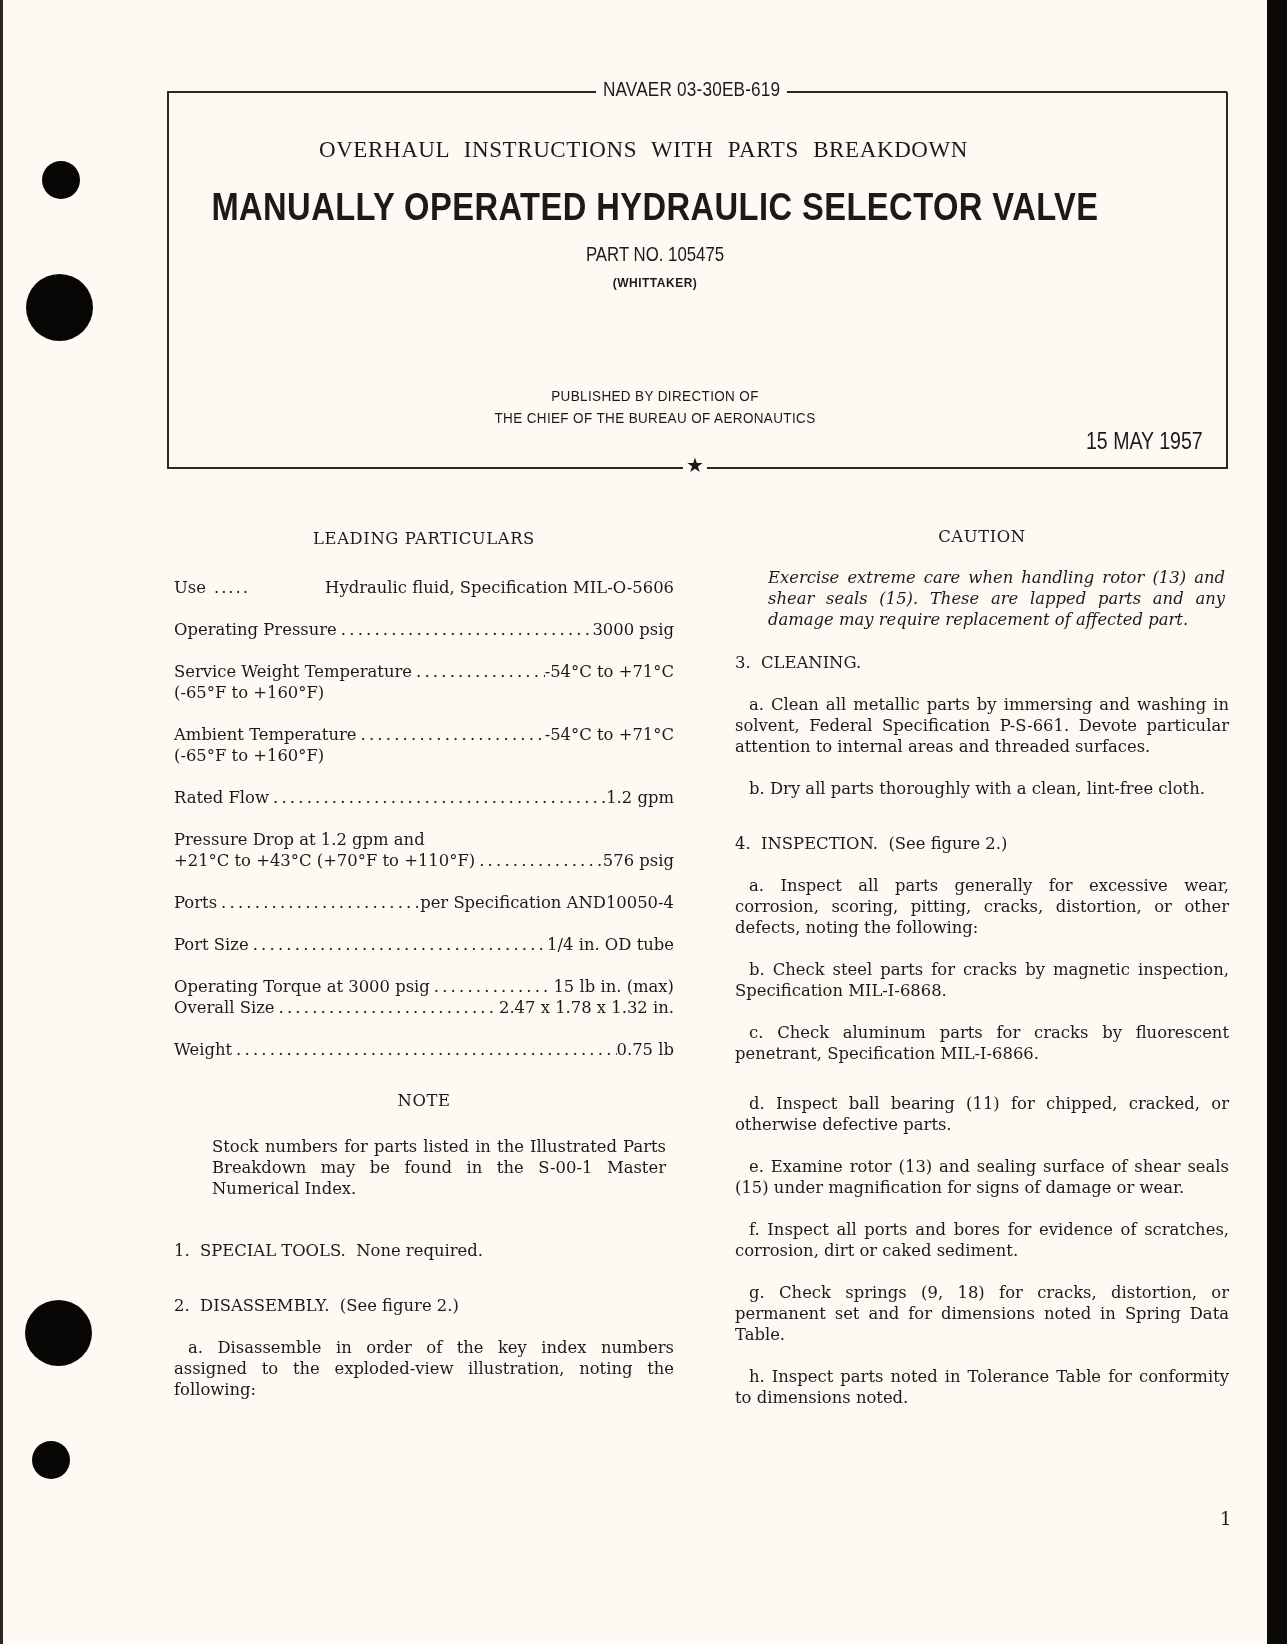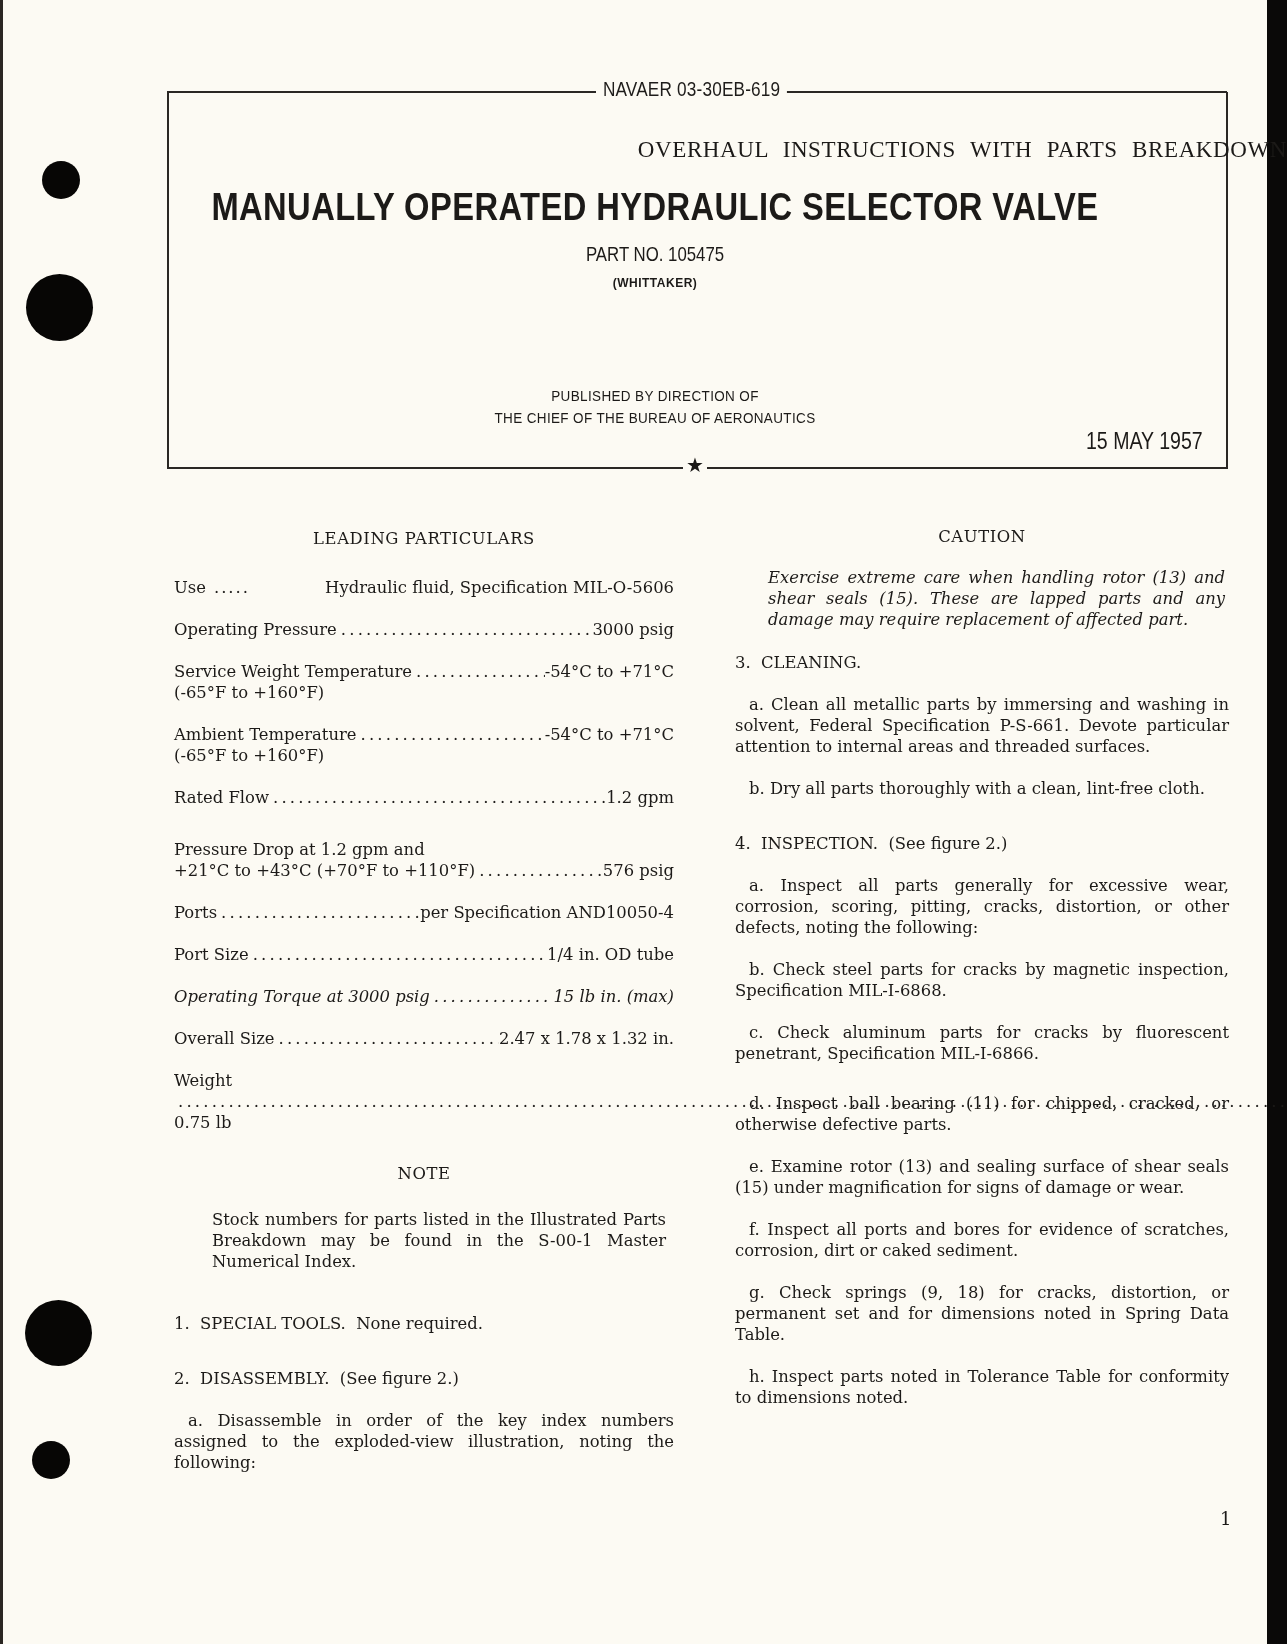--- a/index.html
+++ b/index.html
@@ -21,21 +21,21 @@
   }
   .title-box {
     position: absolute; left: 167px; top: 92px; width: 1057px; height: 375px;
     border-left: 2px solid #2a2724; border-right: 2px solid #2a2724; border-bottom: 2px solid #2a2724;
   }
   .star {
     position: absolute; left: 683px; top: 455px; font-size: 20px; line-height: 20px; color: #1a1816;
     font-family: "DejaVu Sans", sans-serif; background: #fcfaf3; padding: 0 3px;
   }
   .subtitle {
-    position: absolute; left: 0; width: 1287px; top: 137px; text-align: right;
+    position: absolute; left: 0; width: 1287px; top: 137px; text-align: center;
     font-family: "Liberation Serif", serif; font-size: 23px; letter-spacing: 0.6px; word-spacing: 8px;
   }
   .main-title {
     position: absolute; left: 0; width: 1310px; top: 186px; text-align: center;
     font-family: "Liberation Sans", sans-serif; font-weight: bold; font-size: 38px; letter-spacing: 0.5px;
     transform: scaleX(0.86); transform-origin: center;
   }
   .part-no {
     position: absolute; left: 0; width: 1310px; top: 242px; text-align: center;
     font-family: "Liberation Sans", sans-serif; font-size: 21px; transform: scaleX(0.8); transform-origin: center;
@@ -123,21 +123,21 @@
 
   <div style="margin-bottom:21px;">
     <div class="row-dotted">
       <span class="lbl">Ambient Temperature</span>
       <span class="dots"></span>
       <span class="val">-54°C to +71°C</span>
     </div>
     <div class="val-sub">(-65°F to +160°F)</div>
   </div>
 
-  <div class="row-dotted" style="margin-bottom:31px;">
+  <div class="row-dotted" style="margin-bottom:21px;">
     <span class="lbl">Rated Flow</span>
     <span class="dots"></span>
     <span class="val">1.2 gpm</span>
   </div>
 
   <div style="margin-bottom:21px;">
     <div>Pressure Drop at 1.2 gpm and</div>
     <div class="row-dotted">
       <span class="lbl">+21°C to +43°C (+70°F to +110°F)</span>
       <span class="dots"></span>
@@ -150,33 +150,33 @@
     <span class="dots"></span>
     <span class="val">per Specification AND10050-4</span>
   </div>
 
   <div class="row-dotted" style="margin-bottom:21px;">
     <span class="lbl">Port Size</span>
     <span class="dots"></span>
     <span class="val">1/4 in. OD tube</span>
   </div>
 
-  <div class="row-dotted" style="margin-bottom:21px;font-style:italic;">
+  <div class="row-dotted" style="">
     <span class="lbl">Operating Torque at 3000 psig</span>
     <span class="dots"></span>
     <span class="val">15 lb in. (max)</span>
   </div>
 
   <div class="row-dotted" style="margin-bottom:21px;">
     <span class="lbl">Overall Size</span>
     <span class="dots"></span>
     <span class="val">2.47 x 1.78 x 1.32 in.</span>
   </div>
 
-  <div class="row-dotted" style="margin-bottom:30px;flex-direction:column;">
+  <div class="row-dotted" style="margin-bottom:30px;">
     <span class="lbl">Weight</span>
     <span class="dots"></span>
     <span class="val">0.75 lb</span>
   </div>
 
   <div class="heading-center" style="margin-bottom:25px;">NOTE</div>
   <div class="para note-body" style="margin-bottom:41px;">Stock numbers for parts listed in the Illustrated Parts Breakdown may be found in the S-00-1 Master Numerical Index.</div>
 
   <div style="white-space:pre;margin-bottom:34px;">1.  SPECIAL TOOLS.  None required.</div>
   <div style="white-space:pre;margin-bottom:21px;">2.  DISASSEMBLY.  (See figure 2.)</div>

